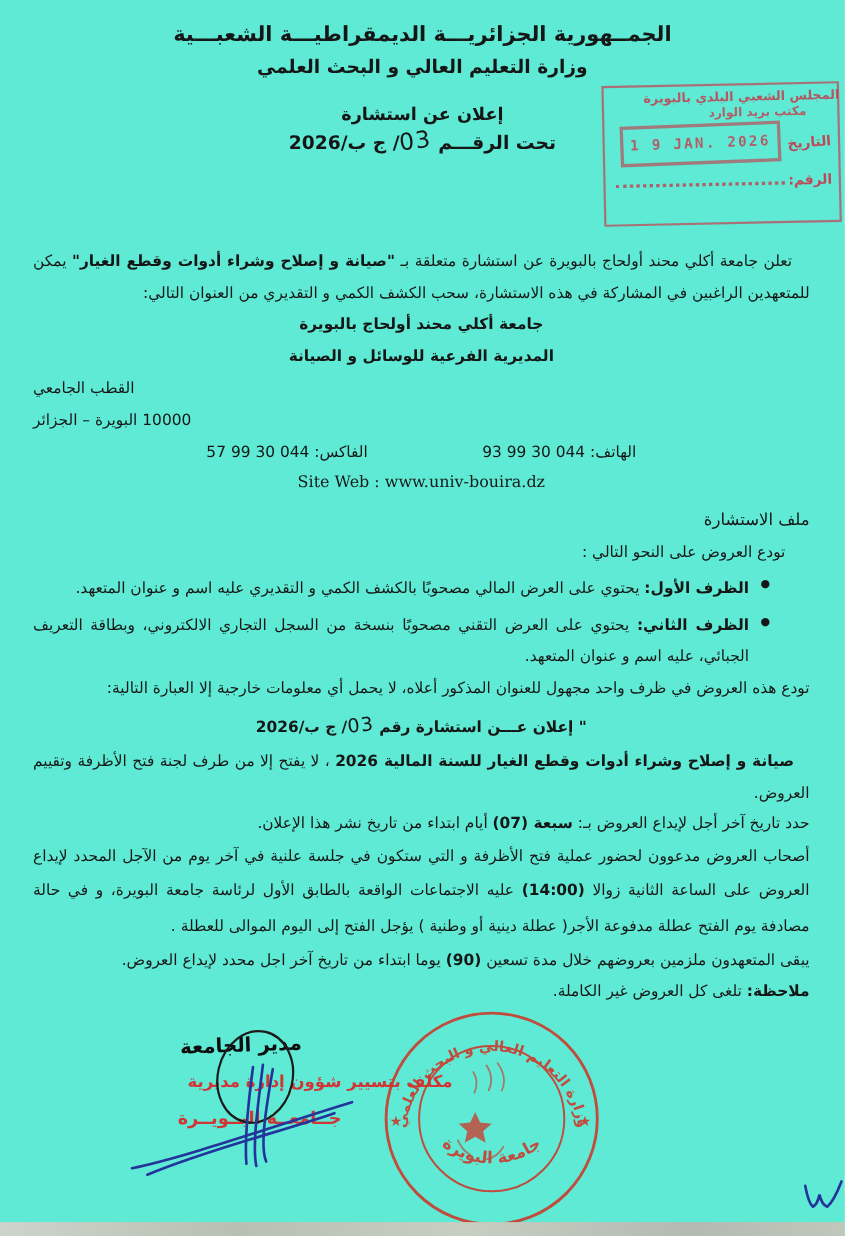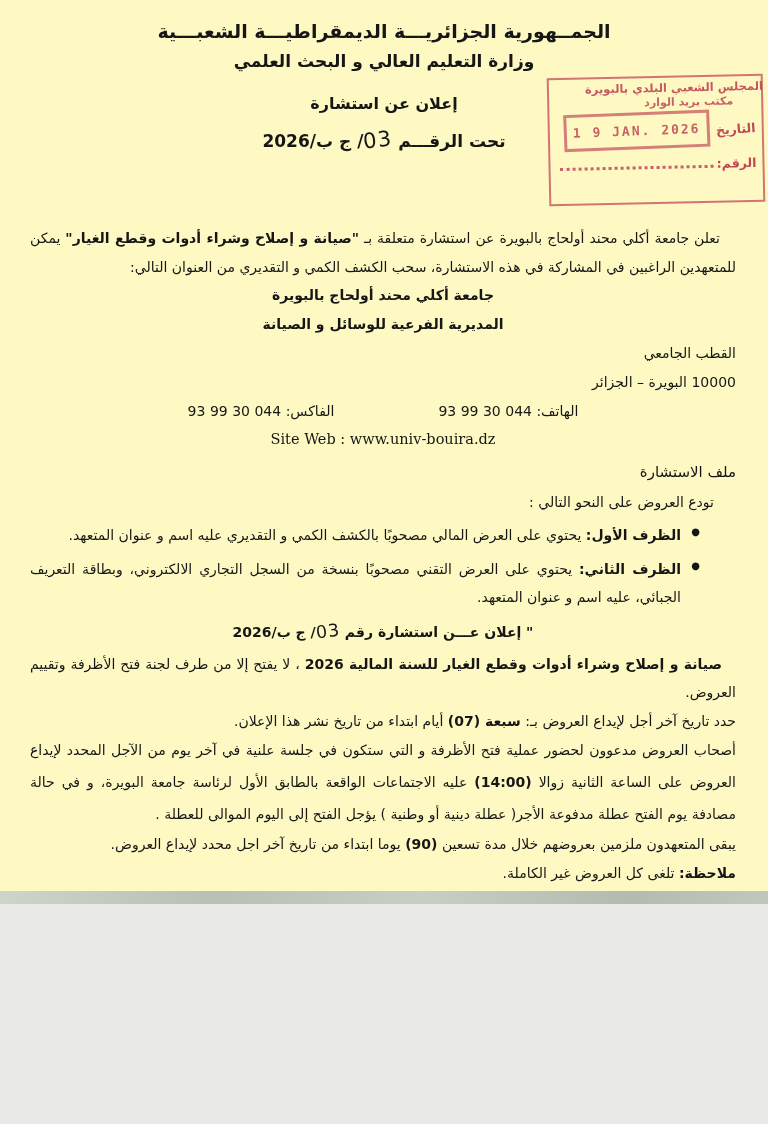--- a/index.html
+++ b/index.html
@@ -1,25 +1,25 @@
 <!DOCTYPE html>
 <html lang="ar"><head>
 <meta charset="utf-8">
 <style>
   *{margin:0;padding:0;box-sizing:border-box}
   html,body{width:768px;height:1124px;background:#e9e9e7}
   body{font-family:"DejaVu Sans",sans-serif;color:#161616}
-  .page{position:relative;width:768px;height:904px;background:#fef9c3;overflow:hidden}
+  .page{position:relative;width:768px;height:1124px;background:#5eead4;overflow:hidden}
 
   
   .header{position:absolute;top:20px;left:0;width:100%;text-align:center;direction:rtl;z-index:2}
   .h-rep{font-size:19px;font-weight:bold;margin-bottom:9px}
   .h-min{font-size:17px;font-weight:bold;margin-bottom:23px}
   .h-uni{font-size:17px;font-weight:bold;margin-bottom:13px}
-  .h-ann{font-size:16px;font-weight:bold;margin-bottom:14px}
+  .h-ann{font-size:16px;font-weight:bold;margin-bottom:3px}
   .h-ref{font-size:17px;font-weight:bold}
   .hand{display:inline-block;font-size:1.25em;font-weight:400;transform:rotate(-7deg);letter-spacing:1px}
 
   
   .intake-stamp{position:absolute;top:76px;left:548px;width:216px;height:128px;
     border:2px solid rgba(194,72,90,.75);transform:rotate(-1.2deg);direction:rtl;
     color:#bf4756;font-weight:bold;padding:3px 6px 4px;z-index:3}
   .is-line1{font-size:11.5px;white-space:nowrap;margin-right:-8px;opacity:.9}
   .is-line2{font-size:11px;margin:1px 22px 3px 0;opacity:.85}
   .is-daterow{display:flex;align-items:center;gap:7px}
@@ -30,21 +30,21 @@
   .is-numlabel{font-size:12.5px;flex:0 0 auto}
   .is-dots{flex:1;border-bottom:3px dotted rgba(191,71,86,.85);height:9px;margin:0 3px}
 
   
   .doc-body{position:absolute;top:224px;right:32px;left:30px;direction:rtl;text-align:right;
     font-size:14px;line-height:2.04;z-index:2}
   .indent1{text-indent:16px;text-align:justify}
   b{font-weight:bold}
   .center{text-align:center}
   .addr{text-align:center;line-height:2.07;font-weight:bold}
-  .addr-plain{text-align:right;line-height:2.07}
+  .addr-plain{text-align:left;line-height:2.07}
   .phones{display:flex;direction:rtl;justify-content:center;gap:104px;line-height:2.05}
   .site{text-align:center;line-height:1.9;font-family:"DejaVu Serif",serif;font-size:14.5px}
   .file-head{font-weight:normal;font-size:15px;margin-top:4px}
   .dep-line{padding-right:22px}
   .bullet{position:relative;padding-right:55px;margin-top:5px;text-align:justify}
   .bullet .dot{position:absolute;right:36px;top:1px;font-size:10px}
   .quote-line{text-align:center;font-weight:bold;margin-top:2px}
   .subject-line{text-indent:14px;text-align:justify}
   .p-open{line-height:2.26;text-align:justify}
 
@@ -86,36 +86,37 @@
   </div>
 
   <div class="doc-body">
     <p class="indent1"><span>تعلن جامعة  أكلي محند أولحاج بالبويرة  عن استشارة متعلقة بـ </span><b>"صيانة و إصلاح وشراء أدوات وقطع الغيار"</b><span> يمكن للمتعهدين الراغبين في المشاركة في هذه الاستشارة، سحب الكشف الكمي و التقديري من العنوان التالي:</span></p>
     <p class="addr">جامعة أكلي محند أولحاج بالبويرة</p>
     <p class="addr">المديرية الفرعية للوسائل  و الصيانة</p>
     <p class="addr-plain">القطب الجامعي</p>
     <p class="addr-plain">10000 البويرة – الجزائر</p>
     <div class="phones">
       <span>الهاتف: 044 30 99 93</span>
-      <span>الفاكس: 044 30 99 93</span>
+      <span>الفاكس: 044 30 99 57</span>
     </div>
     <p class="site">Site Web : www.univ-bouira.dz</p>
 
     <p class="file-head">ملف الاستشارة</p>
     <p class="dep-line">تودع  العروض على النحو التالي :</p>
 
     <div class="bullet">
       <span class="dot">●</span>
       <b>الظرف الأول:</b><span> يحتوي على العرض المالي مصحوبًا بالكشف الكمي و التقديري عليه اسم و عنوان المتعهد.</span>
     </div>
     <div class="bullet">
       <span class="dot">●</span>
       <b>الظرف الثاني:</b><span> يحتوي على العرض التقني  مصحوبًا بنسخة من السجل التجاري الالكتروني، وبطاقة التعريف الجبائي، عليه اسم و عنوان المتعهد.</span>
     </div>
 
+    <p>تودع هذه العروض في ظرف واحد مجهول للعنوان المذكور أعلاه، لا يحمل أي معلومات خارجية إلا العبارة التالية:</p>
     <p class="quote-line"><span>" إعلان عـــن استشارة رقم </span><span class="hand">03</span><span>/ ج ب/</span><span>2026</span></p>
     <p class="subject-line"><b>صيانة و إصلاح وشراء أدوات وقطع الغيار للسنة المالية 2026</b><span> ، لا يفتح إلا من طرف لجنة فتح الأظرفة وتقييم العروض.</span></p>
     <p><span>حدد تاريخ آخر أجل لإيداع العروض بـ: </span><b>سبعة (07)</b><span> أيام ابتداء من تاريخ نشر هذا الإعلان.</span></p>
     <p class="p-open"><span>أصحاب العروض مدعوون لحضور عملية فتح الأظرفة و التي ستكون في جلسة  علنية في آخر  يوم من الآجل المحدد لإيداع العروض على الساعة الثانية  زوالا </span><b>(14:00)</b><span> عليه الاجتماعات الواقعة بالطابق الأول لرئاسة جامعة البويرة، و في حالة مصادفة يوم الفتح عطلة  مدفوعة الأجر( عطلة دينية أو وطنية ) يؤجل الفتح إلى اليوم الموالى للعطلة .</span></p>
     <p><span>يبقى المتعهدون ملزمين بعروضهم خلال مدة تسعين </span><b>(90)</b><span> يوما ابتداء من تاريخ آخر اجل محدد لإيداع العروض.</span></p>
     <p><b>ملاحظة:</b><span> تلغى كل العروض غير الكاملة.</span></p>
   </div>
 
   <div class="director">مدير الجامعة</div>
   <div class="red-line rl1">مكلف بتسيير شؤون إدارة مديرية</div>

